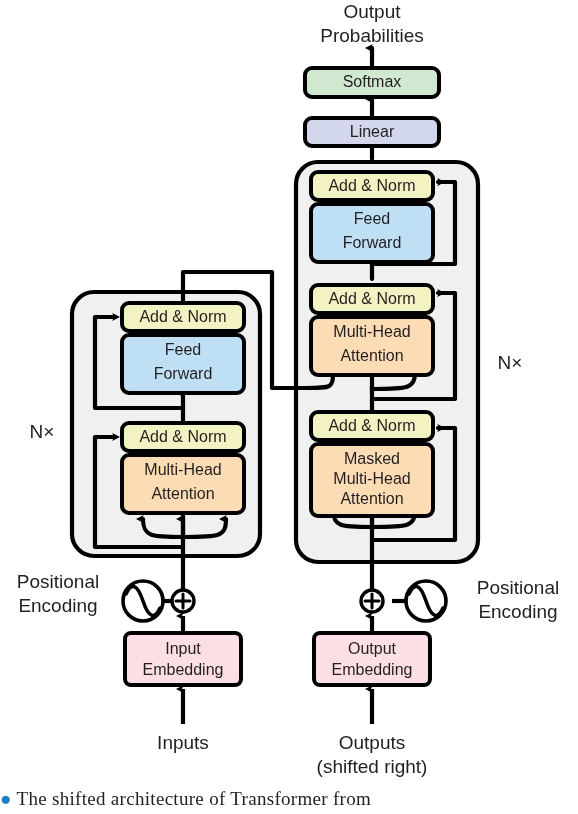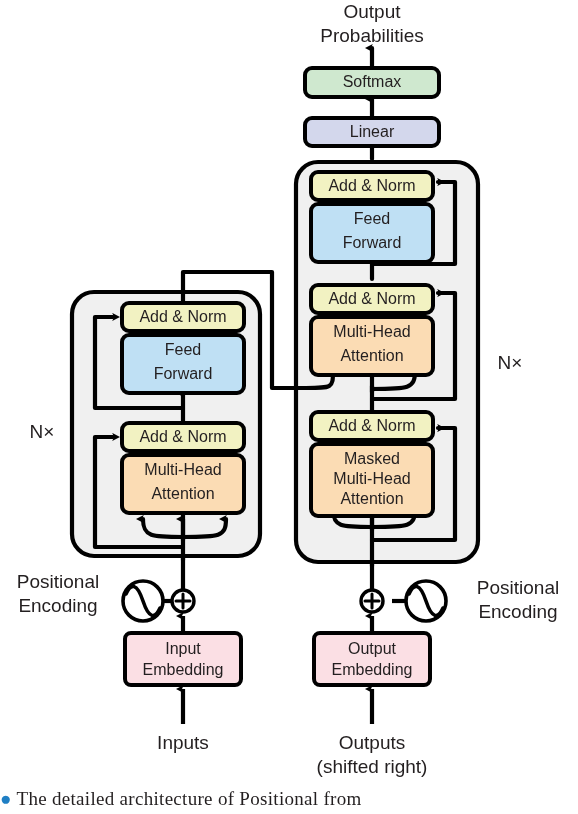--- a/index.html
+++ b/index.html
@@ -254,16 +254,16 @@
     <path d="M183,724 L183,689" stroke="#000" stroke-width="4.2" fill="none" marker-end="url(#arrowUp)"></path>
     <path d="M372,724 L372,689" stroke="#000" stroke-width="4.2" fill="none" marker-end="url(#arrowUp)"></path>
 
     <text class="plain-label" x="183" y="749" font-size="19">Inputs</text>
     <text class="plain-label" x="372" y="749" font-size="19">Outputs</text>
     <text class="plain-label" x="372" y="773" font-size="19">(shifted right)</text>
   </svg>
 
   <div class="caption-line">
     <span class="caption-marker">●</span>
-    <span>The detailed architecture of Positional from</span>
+    <span>The shifted architecture of Transformer from</span>
   </div>
 
 </div>
 
 </body></html>

